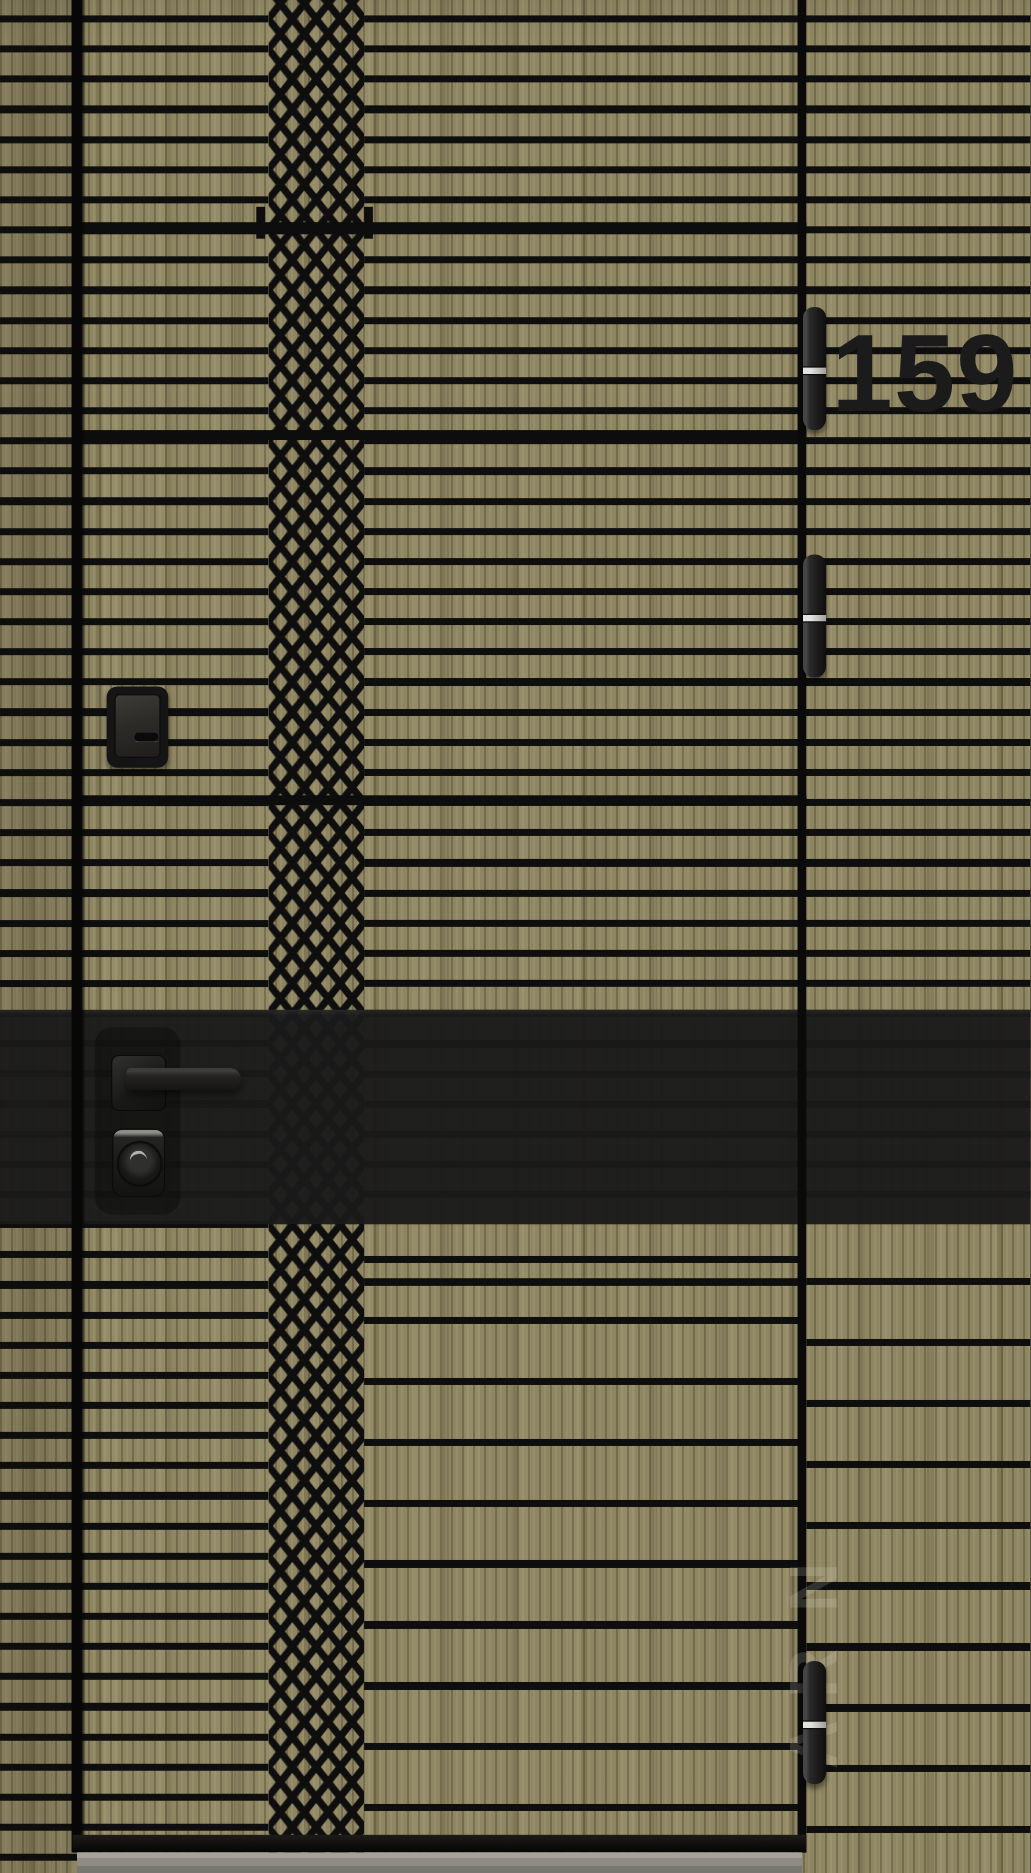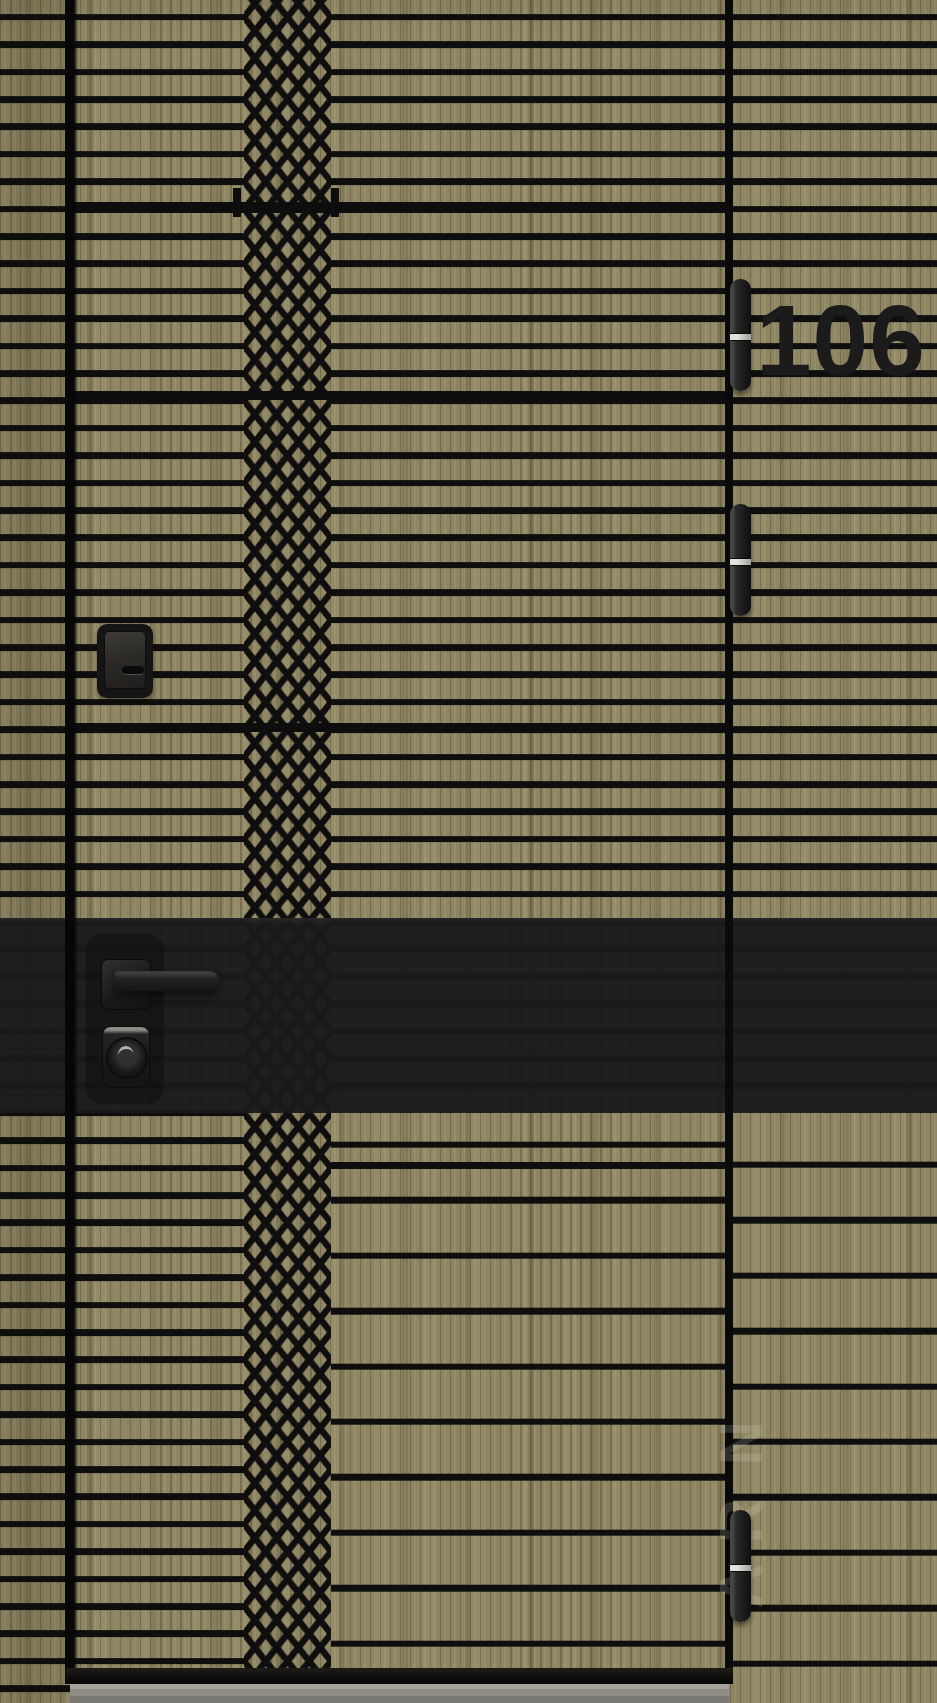--- a/index.html
+++ b/index.html
@@ -149,21 +149,21 @@
   <div class="abs hinge" id="hinge-top">
     <div class="hinge-ring"></div>
   </div>
   <div class="abs hinge" id="hinge-middle">
     <div class="hinge-ring"></div>
   </div>
   <div class="abs hinge" id="hinge-bottom">
     <div class="hinge-ring"></div>
   </div>
 
-  <div class="abs" id="house-number">106</div>
+  <div class="abs" id="house-number">159</div>
 
   <div class="abs" id="doorbell-switch">
     <div id="switch-rocker">
       <div id="switch-slot"></div>
     </div>
   </div>
 
   <div class="abs" id="handle-rosette"></div>
   <div class="abs" id="handle-lever"></div>
   <div class="abs" id="lock-escutcheon">

